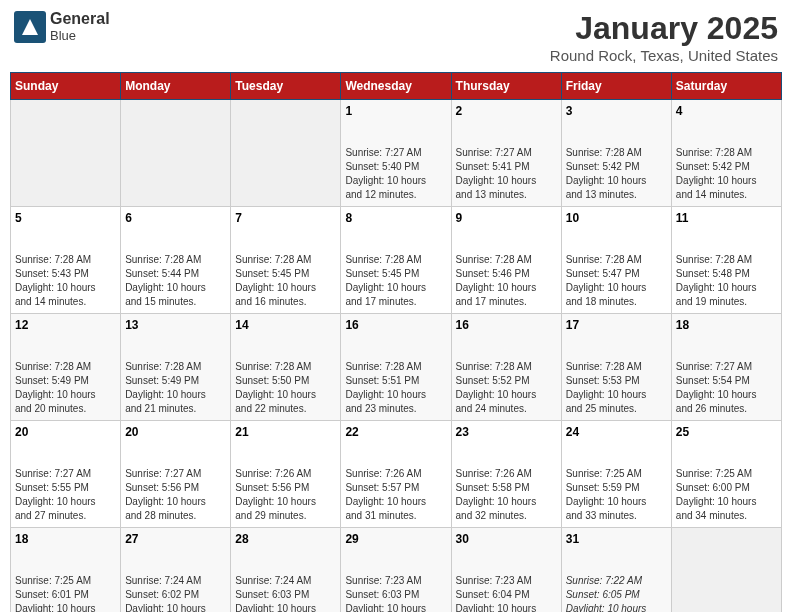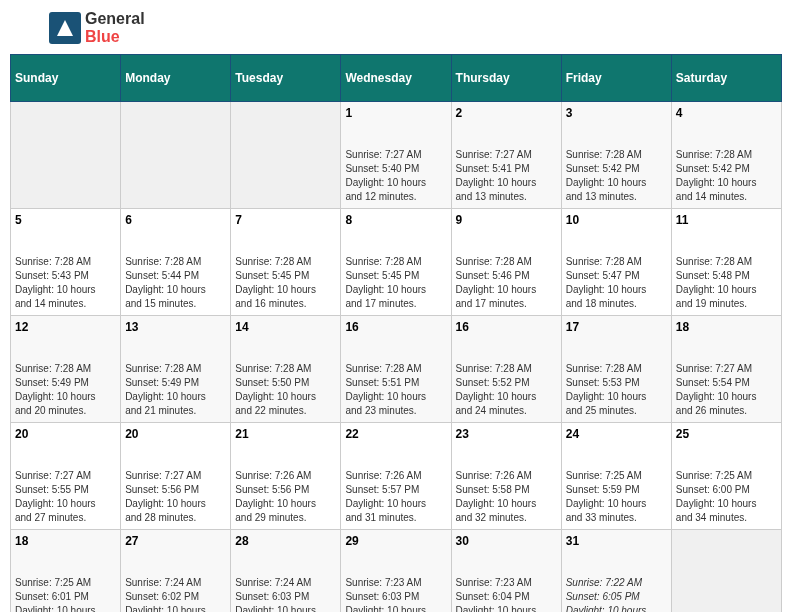--- a/index.html
+++ b/index.html
@@ -28,23 +28,23 @@
     .subtitle {
       font-size: 15px;
       color: #555;
     }
     table {
       width: 100%;
       border-collapse: collapse;
       font-size: 11px;
     }
     thead th {
-      background-color: #0f766e;
+      background-color: #b91c1c;
       color: #fff;
-      padding: 16px 4px;
+      padding: 6px 4px;
       text-align: left;
       font-size: 12px;
       font-weight: bold;
       border: 1px solid #1a4f7a;
     }
     tbody td {
       border: 1px solid #ccc;
       padding: 4px;
       vertical-align: top;
       min-height: 60px;
@@ -65,51 +65,54 @@
       line-height: 1.4;
       margin-top: 28px;
     }
     .empty-cell {
       background: #f0f0f0 !important;
     }
     .logo-wrapper {
       display: flex;
       align-items: center;
       gap: 4px;
-      margin-left: 35px;
     }
     .logo-text-block {
       display: flex;
       flex-direction: column;
     }
     .logo-line1 {
       font-size: 16px;
       font-weight: bold;
       color: #333;
     }
     .logo-line2 {
-      font-size: 16px;
-      font-weight: bold;
-      color: #ef4444;
+      font-size: 13px;
+      font-weight: normal;
+      color: #404040;
     }
   </style>
 </head>
 <body>
 
 <div class="header">
   <div class="logo-wrapper">
     <svg width="32" height="32" viewBox="0 0 32 32">
       <rect x="0" y="0" width="32" height="32" fill="#1a5276" rx="3"></rect>
       <polygon points="8,24 16,8 24,24" fill="white"></polygon>
     </svg>
     <div class="logo-text-block">
       <span class="logo-line1">General</span>
       <span class="logo-line2">Blue</span>
     </div>
   </div>
+  <div class="title-block">
+    <div class="main-title">January 2025</div>
+    <div class="subtitle">Round Rock, Texas, United States</div>
+  </div>
 </div>
 
 <table>
   <thead>
     <tr>
     <th>Sunday</th>
         <th>Monday</th>
         <th>Tuesday</th>
         <th>Wednesday</th>
         <th>Thursday</th>

